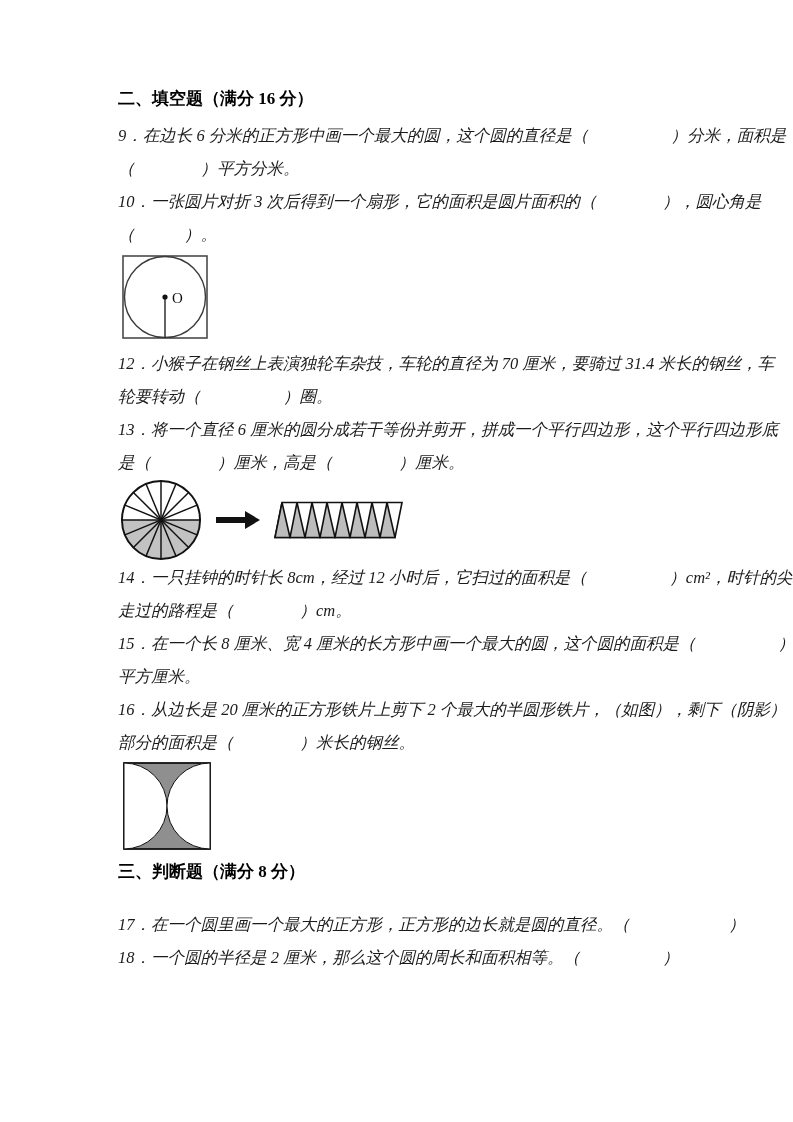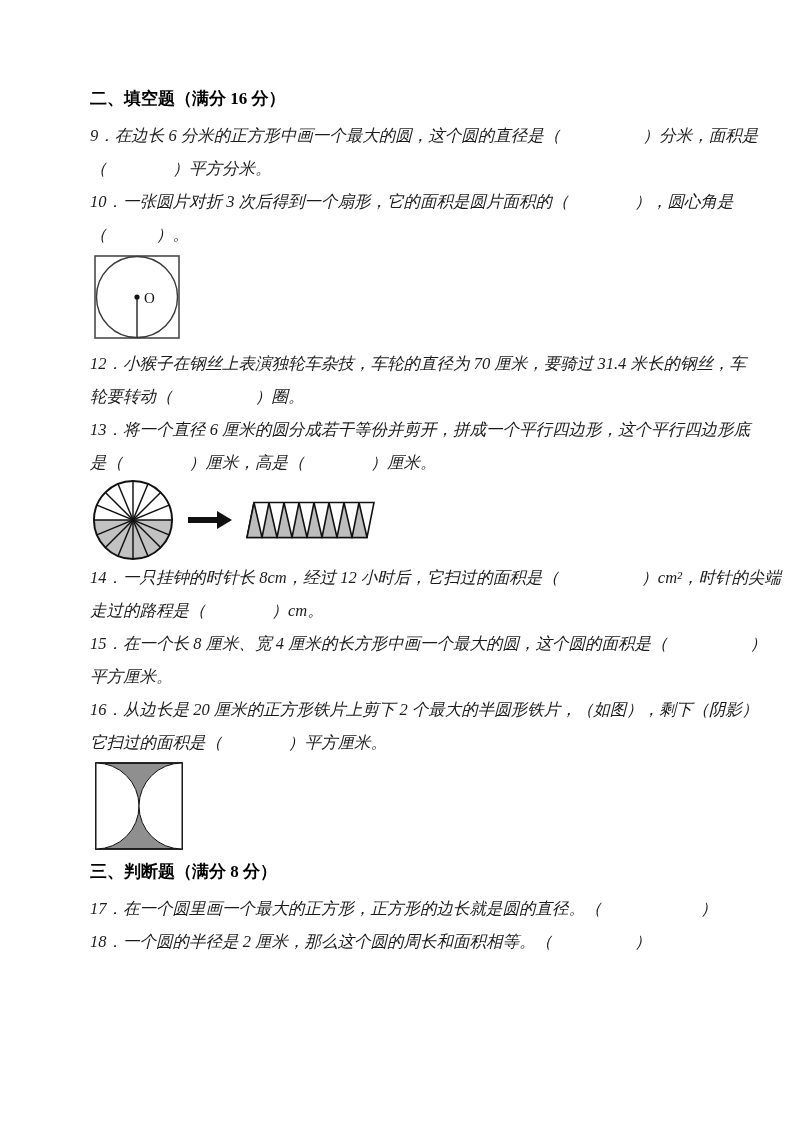--- a/index.html
+++ b/index.html
@@ -1,35 +1,35 @@
 <!DOCTYPE html>
 <html><head>
 <meta charset="utf-8">
 <style>
   html,body{margin:0;padding:0;background:#ffffff;}
   .page{
     position:relative;
     width:793px;height:1122px;
     background:#ffffff;
     box-sizing:border-box;
-    padding:82px 100px 0 90px;
+    padding:82px 100px 0 118px;
     overflow:hidden;
     font-family:"Liberation Serif","DejaVu Serif",serif;
     color:#1b1b1b;
     font-size:16.5px;
   }
   .sec-heading{
     font-size:17px;
     font-weight:bold;
     color:#000;
     line-height:33px;
     margin:0 0 4px 0;
     white-space:nowrap;
   }
-  .sec-heading.second{margin:2px 0 4px 0;}
+  .sec-heading.second{margin:2px 0 20px 0;}
   .ln{
     line-height:33px;
     white-space:nowrap;
     font-style:italic;
   }
   .fig-block{margin:4px 0 8px 4px;line-height:0;}
   .fig-row{
     display:flex;align-items:center;gap:14px;
     margin:0 0 0 2px;height:82px;line-height:0;
   }
@@ -106,21 +106,21 @@
     </svg>
   </div>
 
   <div class="ln">14．一只挂钟的时针长 8cm，经过 12 小时后，它扫过的面积是（　　　　　）cm²，时针的尖端</div>
   <div class="ln">走过的路程是（　　　　）cm。</div>
 
   <div class="ln">15．在一个长 8 厘米、宽 4 厘米的长方形中画一个最大的圆，这个圆的面积是（　　　　　）</div>
   <div class="ln">平方厘米。</div>
 
   <div class="ln">16．从边长是 20 厘米的正方形铁片上剪下 2 个最大的半圆形铁片，（如图），剩下（阴影）</div>
-  <div class="ln">它扫过的面积是（　　　　）平方厘米。</div>
+  <div class="ln">部分的面积是（　　　　）米长的钢丝。</div>
 
   <div class="fig-block3">
     <svg width="90" height="90" viewBox="0 0 90 90">
       <rect x="2" y="2" width="86" height="86" stroke="#111" stroke-width="1.8" fill="#8f8f8f"></rect>
       <path d="M2,2 A43,43 0 0 1 2,88 Z" fill="#ffffff" stroke="#111" stroke-width="1"></path>
       <path d="M88,2 A43,43 0 0 0 88,88 Z" fill="#ffffff" stroke="#111" stroke-width="1"></path>
     </svg>
   </div>
 
   <div class="sec-heading second">三、判断题（满分 8 分）</div>

